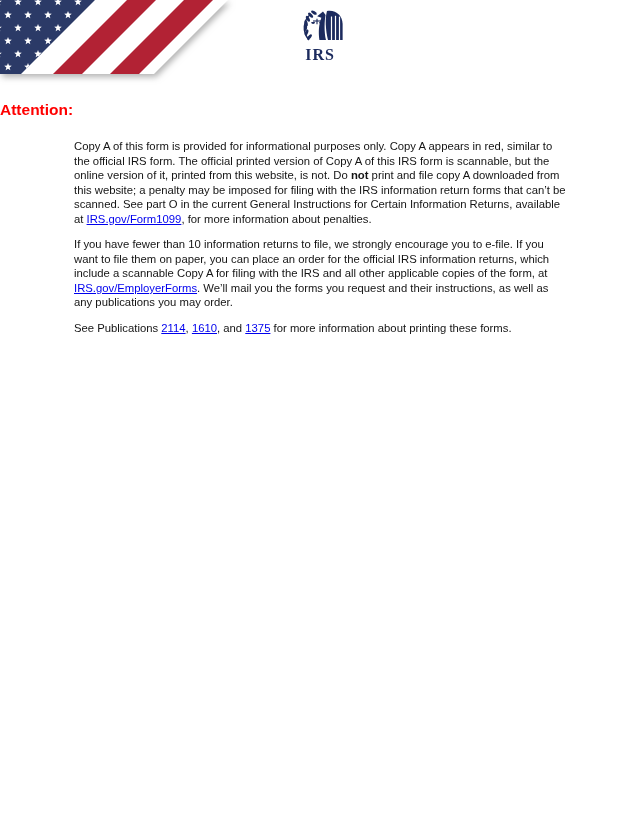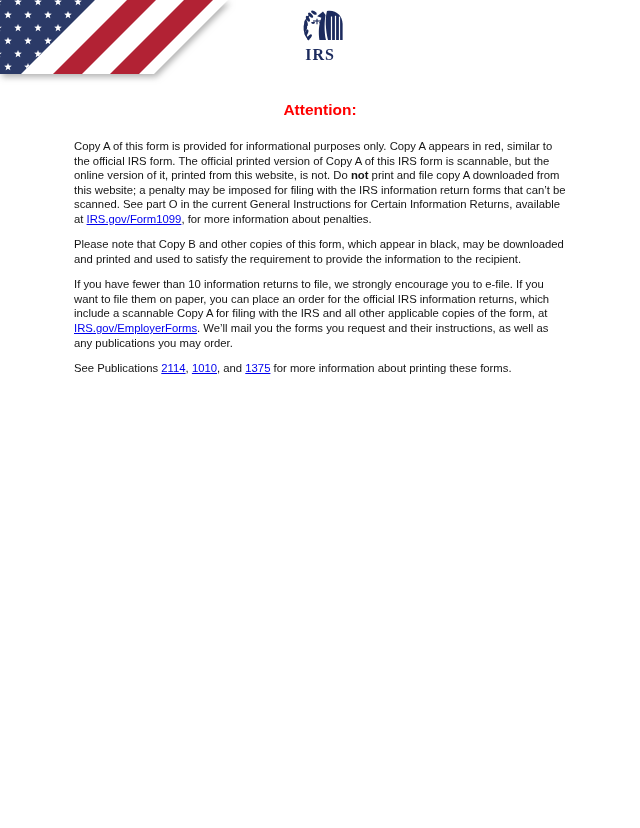--- a/index.html
+++ b/index.html
@@ -12,21 +12,21 @@
     position:absolute;top:0;left:0;
     filter:drop-shadow(2px 3px 3px rgba(100,100,100,.5));
   }
   .logo-block{width:64px;margin:8px auto 0;text-align:center;}
   .logo-text{
     font-family:"Liberation Serif","DejaVu Serif",serif;
     font-size:16px;font-weight:600;letter-spacing:1px;
     color:#1C2B5E;line-height:1;margin-top:-1px;
   }
   h1.attention{
-    text-align:center;color:#FF0000;font-size:15.5px;line-height:19px;
+    text-align:left;color:#FF0000;font-size:15.5px;line-height:19px;
     margin:37px 0 12px 0;font-weight:bold;
   }
   .content{width:494px;margin-left:74px;margin-top:20px;}
   p.para{
     font-size:11.3px;line-height:14.55px;color:#141414;
     margin:0 0 11px 0;
   }
   p.para a{color:#0000EE;text-decoration:underline;cursor:pointer;}
   .b{font-weight:bold;}
 </style>
@@ -117,16 +117,15 @@
       <path d="M25.1,14 a1.9,1.9 0 0 0 3.8,0 Z" stroke="none"></path>
     </g>
   </svg>
   <div class="logo-text">IRS</div>
 </div>
 
 <h1 class="attention">Attention:</h1>
 
 <div class="content">
     <p class="para"><span>Copy A of this form is provided for informational purposes only. Copy A appears in red, similar to the official IRS form. The official printed version of Copy A of this IRS form is scannable, but the online version of it, printed from this website, is not. Do </span><span class="b">not</span><span> print and file copy A downloaded from this website; a penalty may be imposed for filing with the IRS information return forms that can’t be scanned. See part O in the current General Instructions for Certain Information Returns, available at </span><a href="#">IRS.gov/Form1099</a><span>, for more information about penalties.</span></p>
-    <p class="para"><span>Please note that Copy B and other copies of this form, which appear in black, may be downloaded and printed and used to satisfy the requirement to provide the information to the recipient.</span></p>
     <p class="para"><span>If you have fewer than 10 information returns to file, we strongly encourage you to e-file. If you want to file them on paper, you can place an order for the official IRS information returns, which include a scannable Copy A for filing with the IRS and all other applicable copies of the form, at </span><a href="#">IRS.gov/EmployerForms</a><span>. We’ll mail you the forms you request and their instructions, as well as any publications you may order.</span></p>
-    <p class="para"><span>See Publications </span><a href="#">2114</a><span>, </span><a href="#">1010</a><span>, and </span><a href="#">1375</a><span> for more information about printing these forms.</span></p>
+    <p class="para"><span>See Publications </span><a href="#">2114</a><span>, </span><a href="#">1610</a><span>, and </span><a href="#">1375</a><span> for more information about printing these forms.</span></p>
   </div>
 
 </body></html>

